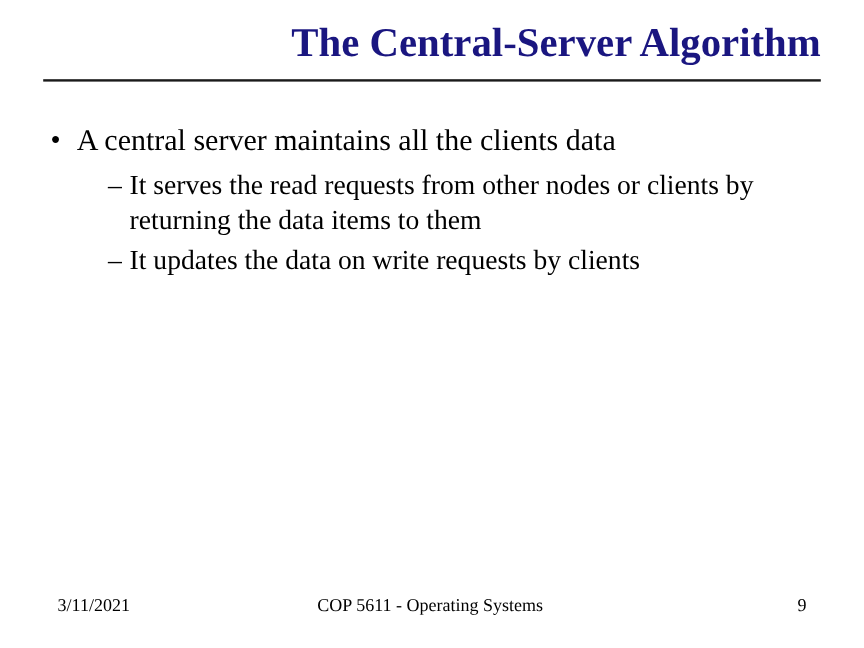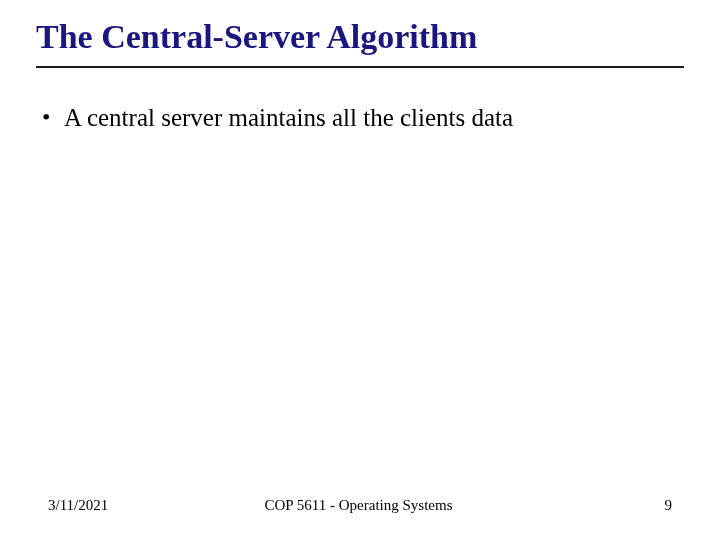--- a/index.html
+++ b/index.html
@@ -4,21 +4,21 @@
 <style>
   * { margin: 0; padding: 0; box-sizing: border-box; }
   html, body { width: 720px; height: 540px; background: #fff; font-family: "Times New Roman", Times, serif; color: #000; }
   .slide {
     width: 720px;
     height: 540px;
     position: relative;
     padding: 18px 36px 0 36px;
   }
   .title {
-    text-align: left;
+    text-align: right;
     font-size: 34px;
     color: #1a1680;
     margin-bottom: 10px;
   }
   .hr {
     border: none;
     border-top: 2px solid #1a1a1a;
     margin: 0 0 34px 0;
   }
   .content { font-size: 25px; line-height: 1.25; }
@@ -57,20 +57,28 @@
 </head>
 <body>
 
 <div class="slide">
   <h1 class="title">The Central-Server Algorithm</h1>
   <hr class="hr">
   <div class="content">
     <ul class="level1">
       <li>
         <span>A central server maintains all the clients data</span>
+        <ul class="level2">
+          <li>
+            <span>It serves the read requests from other nodes or clients by returning the data items to them</span>
+          </li>
+          <li>
+            <span>It updates the data on write requests by clients</span>
+          </li>
+        </ul>
       </li>
     </ul>
   </div>
   <div class="footer">
     <span class="left">3/11/2021</span>
     <span class="center">COP 5611 - Operating Systems</span>
     <span class="right">9</span>
   </div>
 </div>
 

